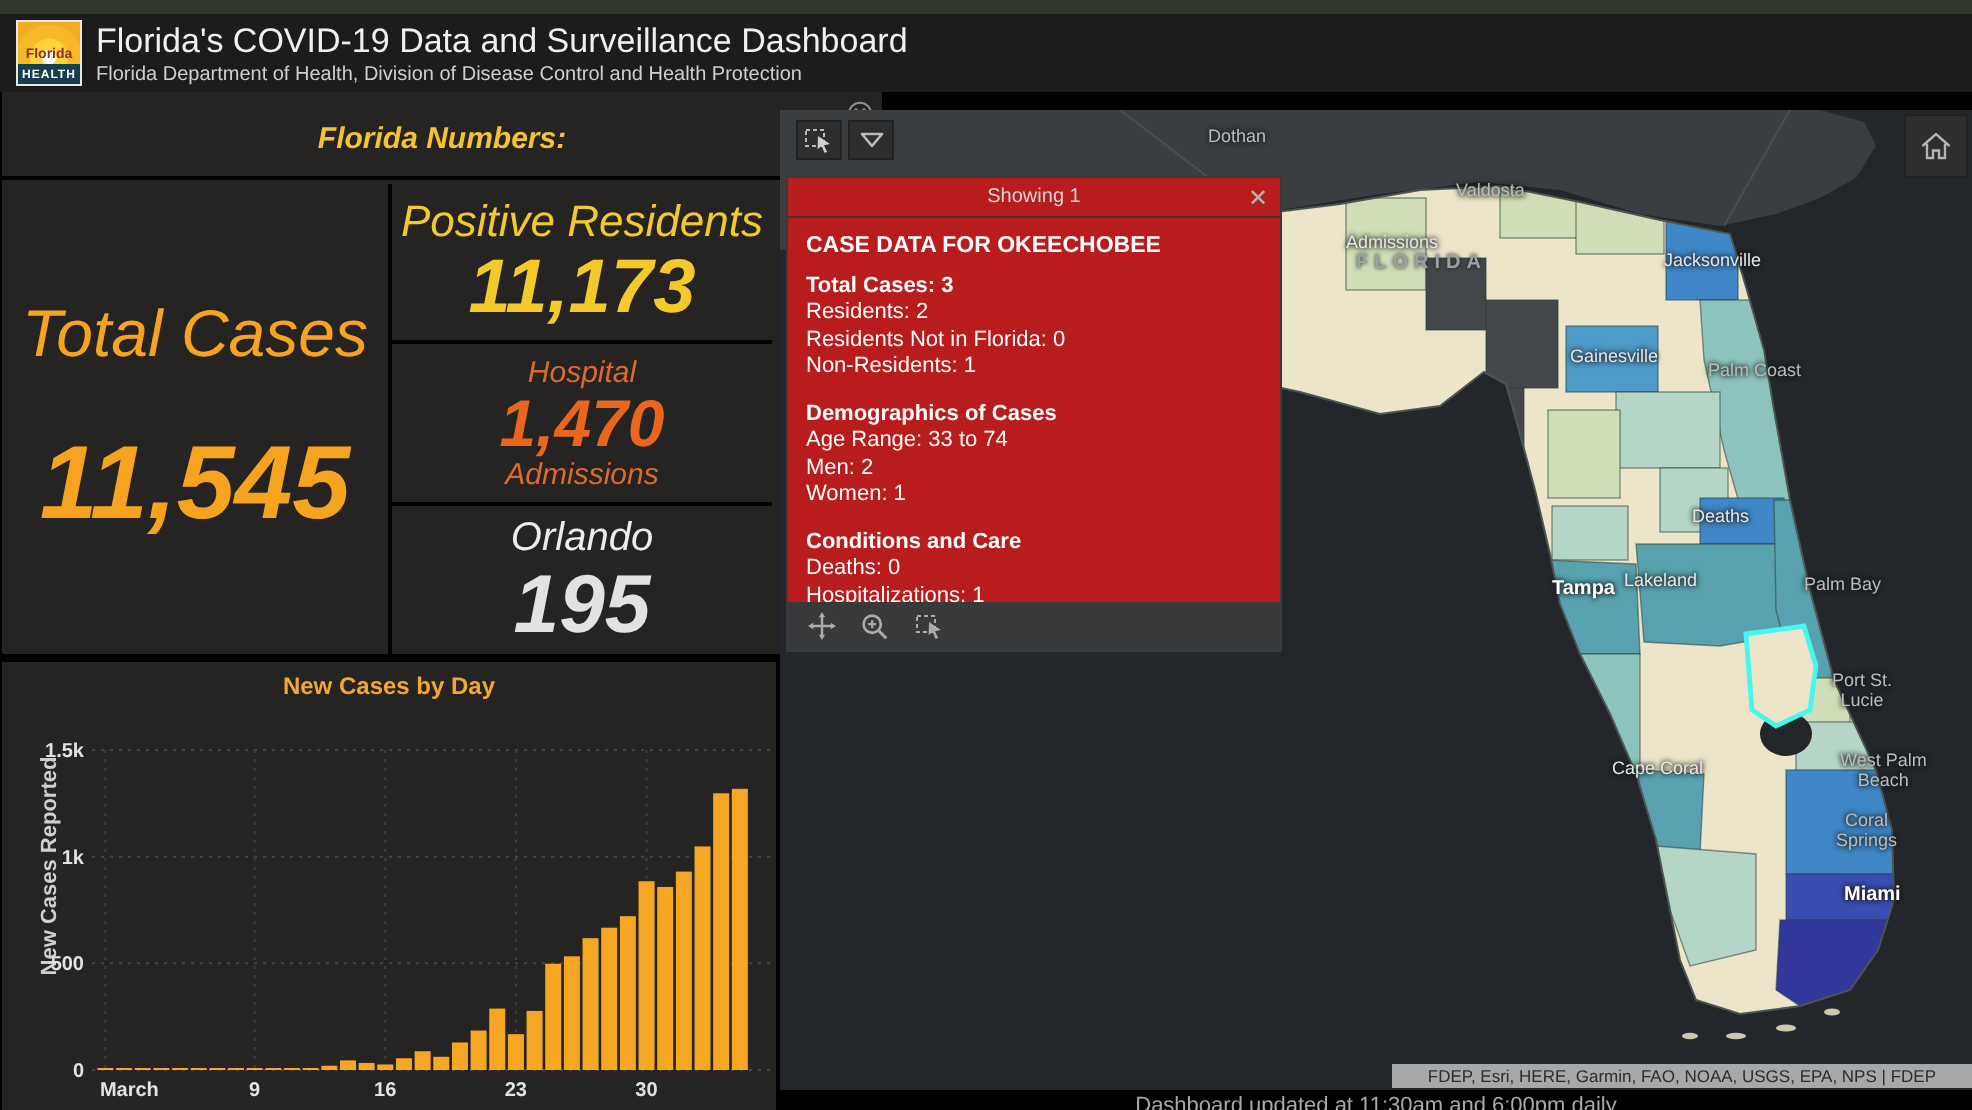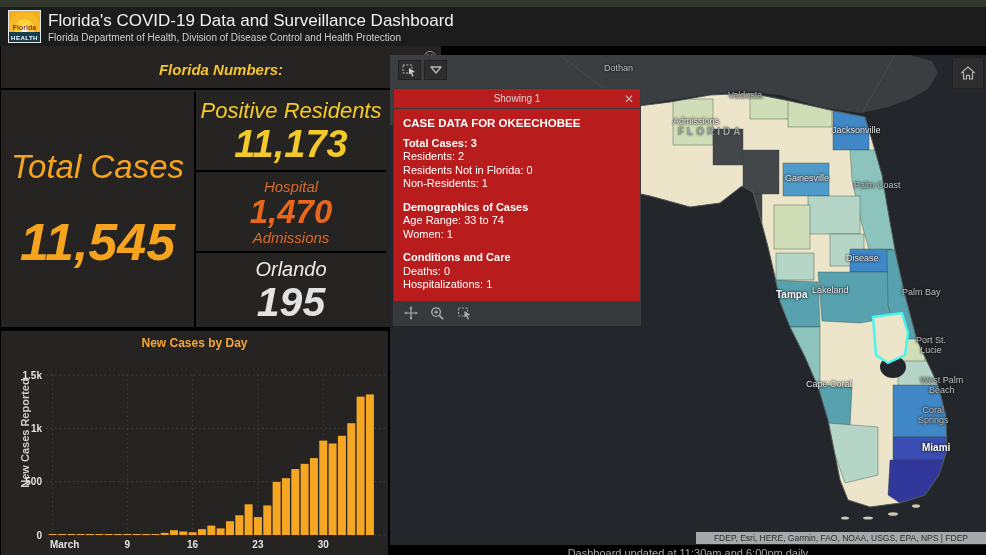--- a/index.html
+++ b/index.html
@@ -245,21 +245,21 @@
     </svg>
 
     <div id="city-layer">
         <div class="city city-dim" style="left: 214px; top: 8px;">Dothan</div>
         <div class="city city-dim" style="left: 338px; top: 35px;">Valdosta</div>
         <div class="city" style="left: 283px; top: 61px;">Admissions</div>
         <div class="city state-label" style="left: 288px; top: 72px;">FLORIDA</div>
         <div class="city" style="left: 442px; top: 70px;">Jacksonville</div>
         <div class="city" style="left: 395px; top: 118px;">Gainesville</div>
         <div class="city city-dim" style="left: 464px; top: 125px;">Palm Coast</div>
-        <div class="city" style="left: 456px; top: 198px;">Disease</div>
+        <div class="city" style="left: 456px; top: 198px;">Deaths</div>
         <div class="city" style="left: 422px; top: 230px;">Lakeland</div>
         <div class="city city-bold" style="left: 386px; top: 235px;">Tampa</div>
         <div class="city city-dim" style="left: 496px; top: 232px; padding-left: 16px;">Palm Bay</div>
         <div class="city city-dim" style="left: 526px; top: 280px;">Port St.
 Lucie</div>
         <div class="city city-dim" style="left: 530px; top: 320px;">West Palm
 Beach</div>
         <div class="city city-dim" style="left: 528px; top: 350px;">Coral
 Springs</div>
         <div class="city city-bold" style="left: 532px; top: 388px;">Miami</div>
@@ -294,20 +294,21 @@
         <div id="popup-sections">
             <div class="pop-section">
               <b>Total Cases: 3</b>
               <div>Residents: 2</div>
               <div>Residents Not in Florida: 0</div>
               <div>Non-Residents: 1</div>
             </div>
             <div class="pop-section">
               <b>Demographics of Cases</b>
               <div>Age Range: 33 to 74</div>
+              <div>Men: 2</div>
               <div>Women: 1</div>
             </div>
             <div class="pop-section">
               <b>Conditions and Care</b>
               <div>Deaths: 0</div>
               <div>Hospitalizations: 1</div>
             </div>
           </div>
       </div>
       <div id="popup-footer">

